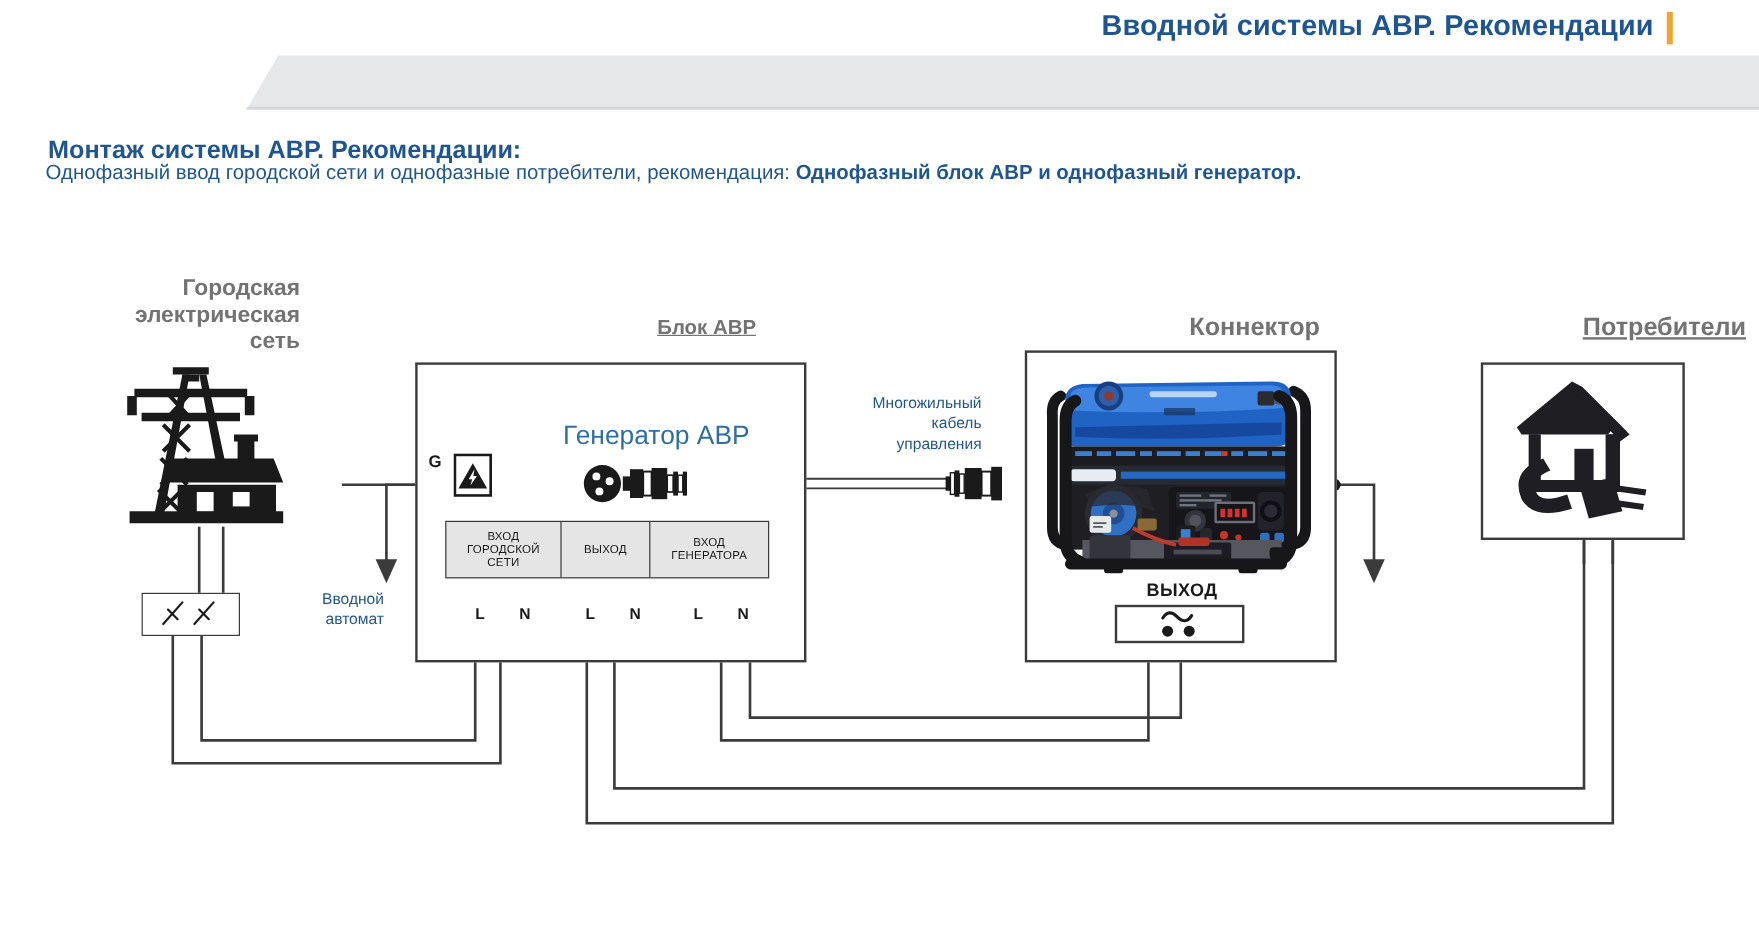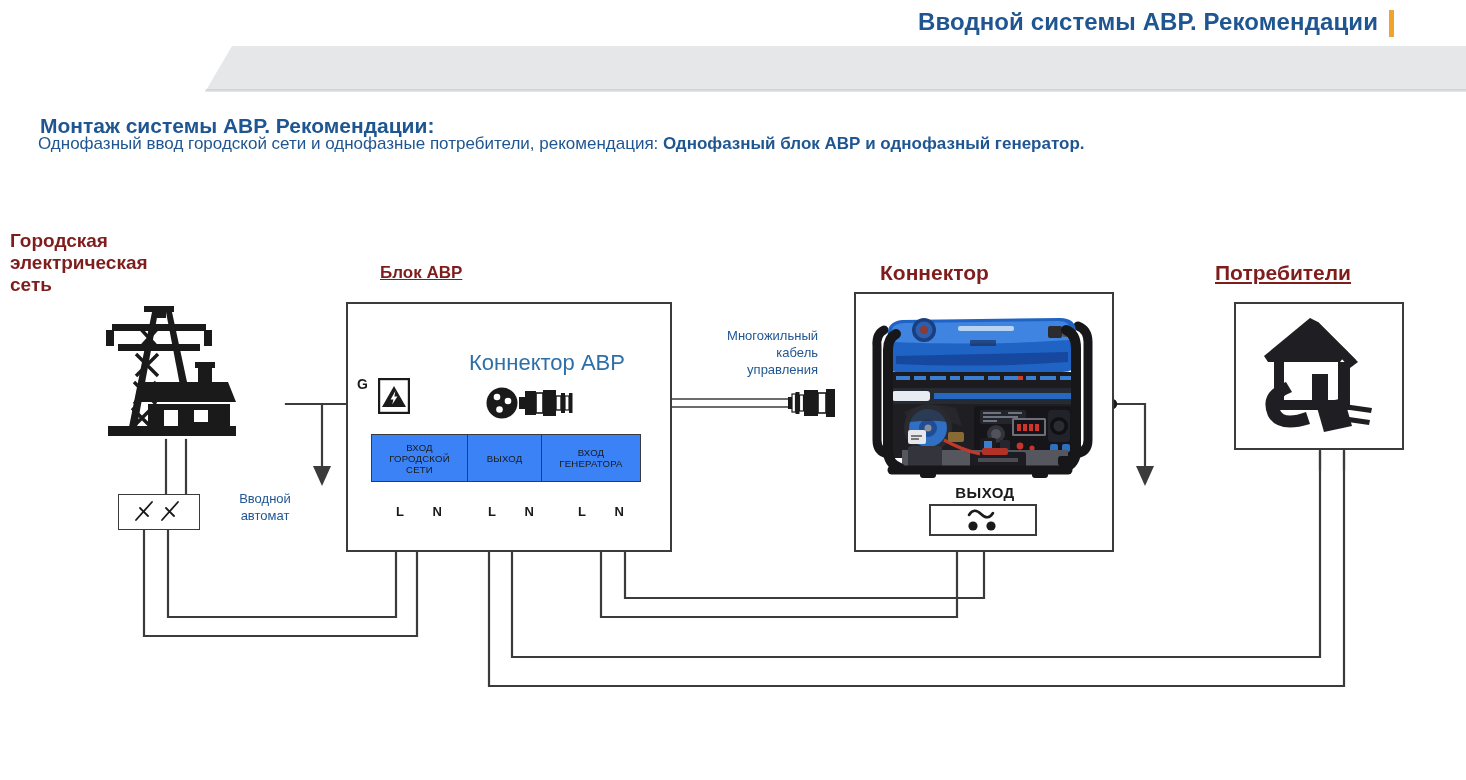--- a/index.html
+++ b/index.html
@@ -83,39 +83,39 @@
     color: #1f5691;
   }
   #subline .strong {
     font-weight: bold;
   }
 
   
   .caption {
     position: absolute;
     font-weight: bold;
-    color: #7f1d1d;
-    text-align: left;
+    color: #737373;
+    text-align: right;
     line-height: 22px;
     white-space: pre-line;
   }
   #cap-grid      { left: 10px;   top: 230px; width: 240px; font-size: 19px; }
   #cap-abp       { left: 380px;  top: 262px; width: 250px; font-size: 17px; text-decoration: underline; }
   #cap-generator { left: 880px;  top: 262px; width: 220px; font-size: 21px; }
   #cap-consumers { left: 1215px; top: 262px; width: 240px; font-size: 21px; text-decoration: underline; }
 
   .small-label {
     position: absolute;
     color: #1f5691;
     text-align: right;
     line-height: 17px;
     font-size: 13px;
     white-space: pre-line;
   }
-  #lbl-breaker { left: 210px; top: 490px; width: 110px; text-align: center; }
+  #lbl-breaker { left: 210px; top: 490px; width: 110px; text-align: right; }
   #lbl-cable   { left: 672px; top: 327px; width: 146px; }
 
   #lbl-connector {
     position: absolute;
     left: 432px;
     top: 350px;
     width: 230px;
     font-size: 22px;
     color: #2e6fa7;
     text-align: center;
@@ -157,21 +157,21 @@
   
   #term-row {
     position: absolute;
     left: 371px;
     top: 434px;
     width: 270px;
     height: 48px;
     display: flex;
     box-sizing: border-box;
     border: 1.6px solid #3b3b3b;
-    background: #3b82f6;
+    background: #e5e5e5;
   }
   #term-row .cell {
     flex: 0 0 auto;
     box-sizing: border-box;
     display: flex;
     align-items: center;
     justify-content: center;
     text-align: center;
     font-size: 9.6px;
     line-height: 11px;
@@ -348,21 +348,21 @@
       <path d="M22,14 L30,22"></path>
       <path d="M48,14 L56,22"></path>
     </g>
   </svg>
   <div id="lbl-breaker" class="small-label">Вводной
 автомат</div>
 
   <div id="cap-abp" class="caption">Блок АВР</div>
   <div class="box" id="abp-box"></div>
   <div id="lbl-g">G</div>
-  <div id="lbl-connector">Коннектор АВР</div>
+  <div id="lbl-connector">Генератор АВР</div>
 
   <svg class="art" id="art-warning" viewBox="0 0 32 36">
     <rect x="1" y="1" width="30" height="34" fill="#ffffff" stroke="#1a1a1a" stroke-width="2.4"></rect>
     <rect x="4.5" y="4.5" width="23" height="27" fill="#ffffff"></rect>
     <polygon points="16,8 28,29 4,29" fill="#1a1a1a"></polygon>
     <polygon points="17.4,13 12.6,21.4 15.4,21.4 14.2,26.4 19.4,18.6 16.4,18.6" fill="#ffffff"></polygon>
   </svg>
 
   <svg class="art" id="art-connector" viewBox="0 0 110 34">
     <circle cx="16" cy="17" r="15.5" fill="#1a1a1a"></circle>

